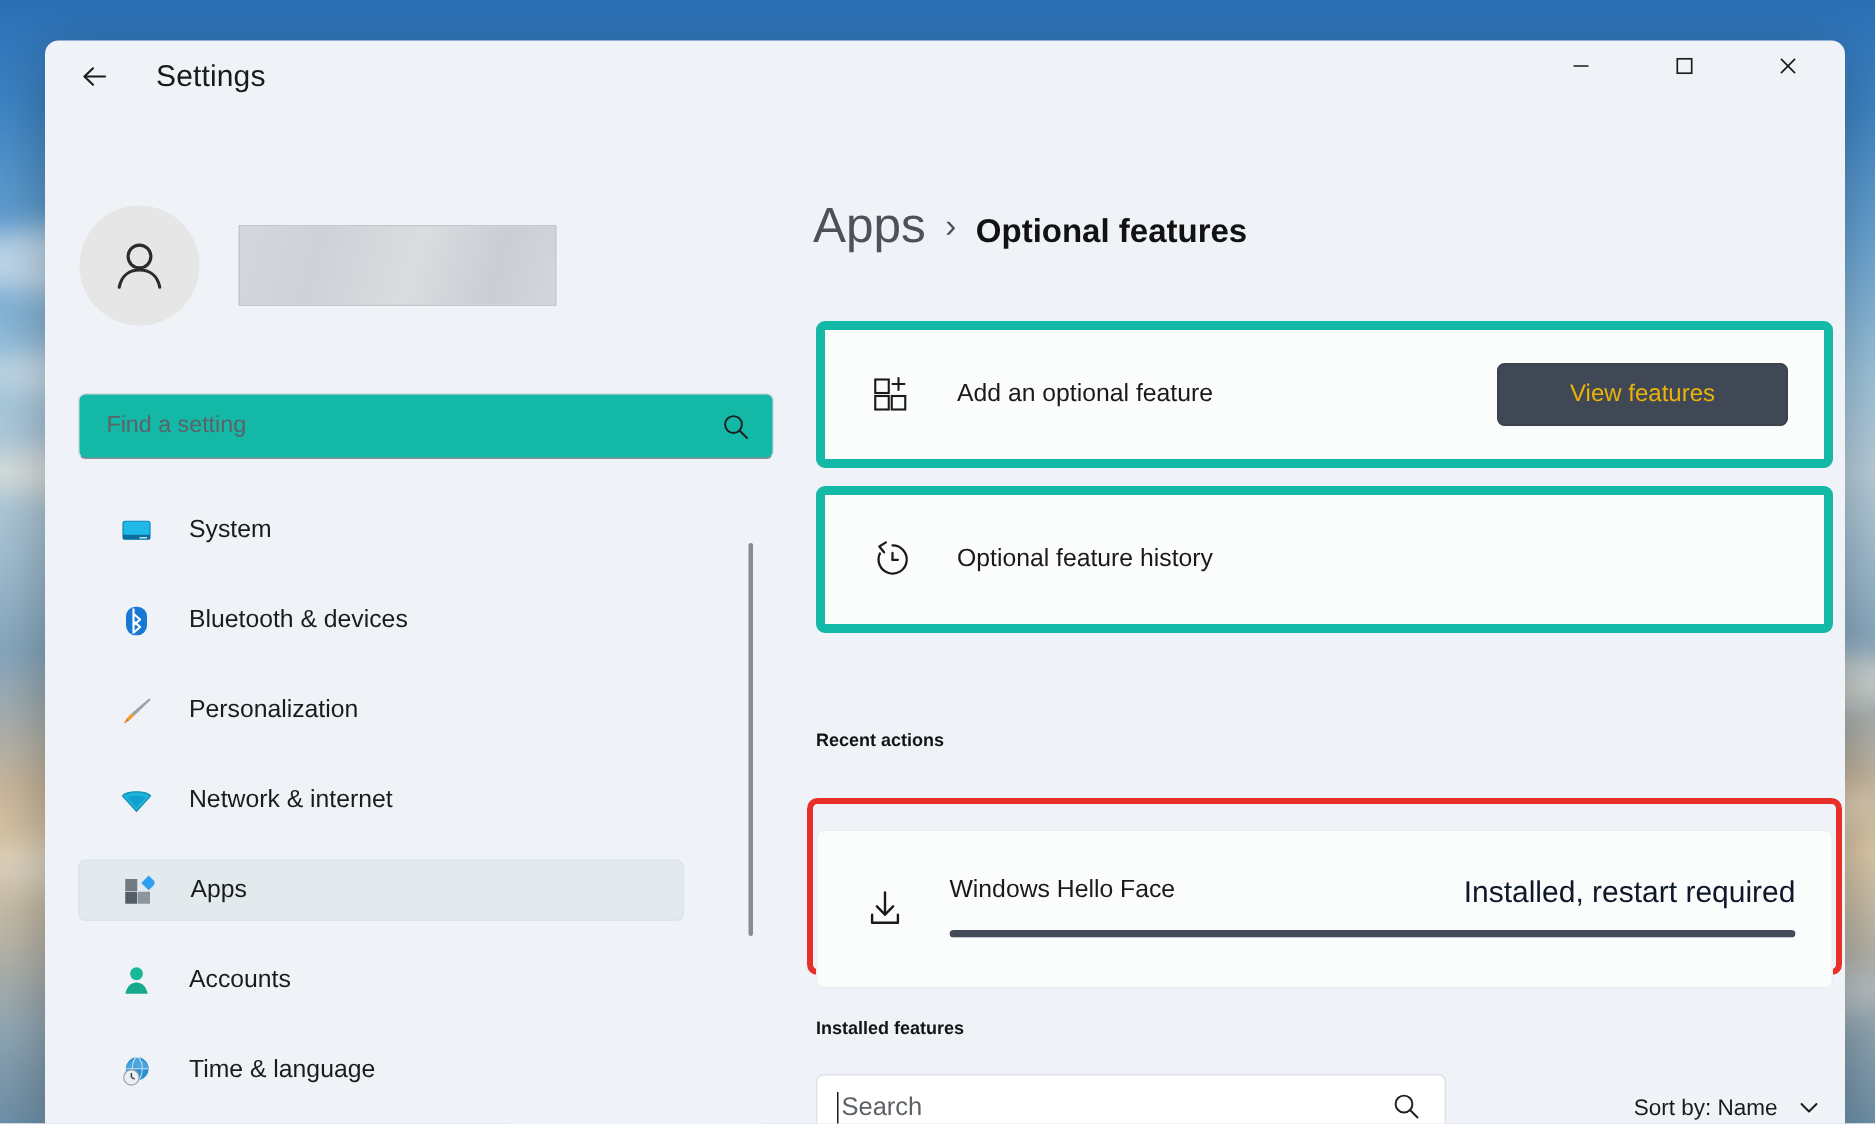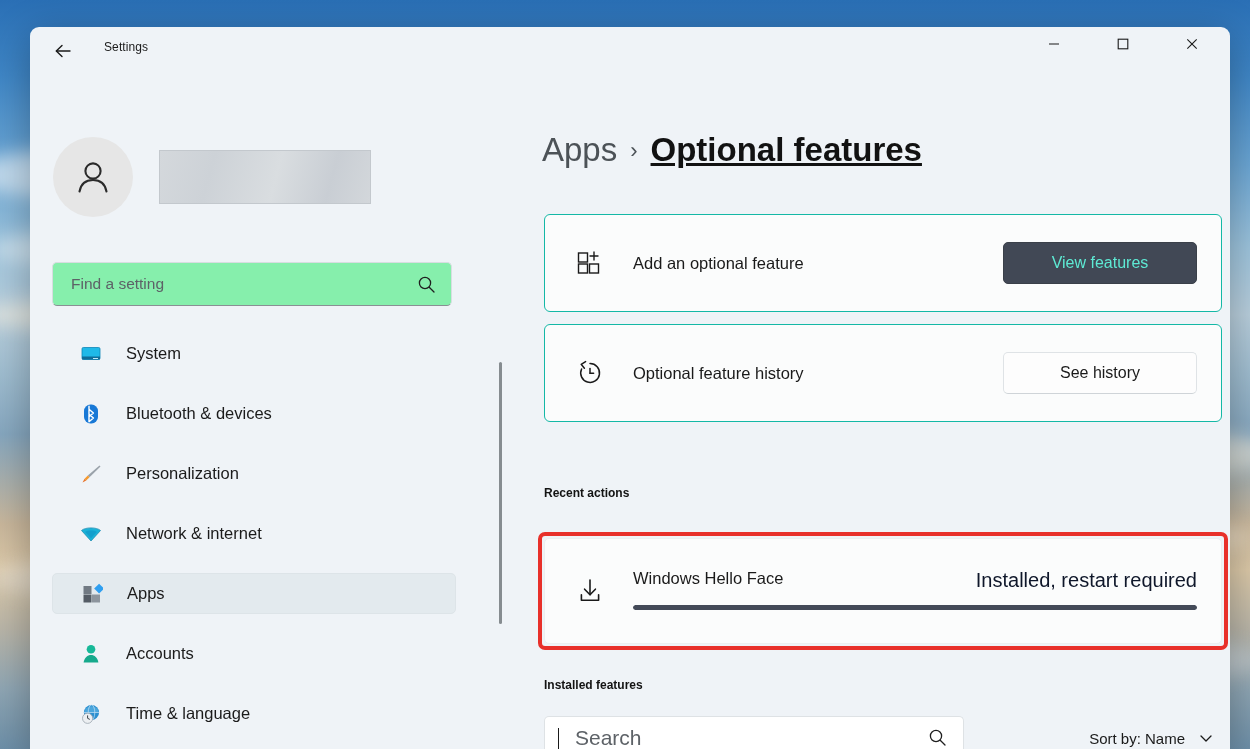--- a/index.html
+++ b/index.html
@@ -81,21 +81,21 @@
     border-radius: 5px;
     cursor: pointer;
     display: flex;
     align-items: center;
     justify-content: center;
     padding: 0;
   }
   #app-title {
     position: absolute;
     left: 74px; top: 13px;
-    font-size: 12px;
+    font-size: 20px;
     color: #1a1a1a;
     letter-spacing: 0.1px;
   }
   .wcbtn {
     position: absolute;
     top: 0;
     width: 46px; height: 34px;
     border: none;
     background: transparent;
     cursor: pointer;
@@ -132,23 +132,23 @@
   #profile-name-redacted {
     margin-left: 26px;
     width: 210px;
     height: 52px;
     background: linear-gradient(105deg, #d4d8dc 0%, #cdd2d7 25%, #d9dde0 55%, #c9ced4 80%, #d3d7db 100%);
     border: 1px solid #c3c8cd;
   }
   #search-setting-box {
     position: absolute;
     left: 22px; top: 187px;
-    width: 400px;
+    width: 464px;
     height: 44px;
-    background: #86efac;
+    background: #14b8a6;
     border: 1px solid #d8dde1;
     border-bottom: 1px solid #8a8f94;
     border-radius: 5px;
     box-sizing: border-box;
     display: flex;
     align-items: center;
   }
   #search-setting-input {
     border: none;
     outline: none;
@@ -242,32 +242,31 @@
     cursor: pointer;
   }
   #crumb-sep {
     font-size: 22px;
     color: #4c5257;
     margin: 0 13px;
     position: relative;
     top: -3px;
   }
   #crumb-current {
-    font-size: 33px;
+    font-size: 22px;
     font-weight: bold;
     color: #121212;
-    text-decoration: underline;
   }
 
   .card {
     position: absolute;
     left: 62px;
     width: 678px;
     background: #fbfcfc;
-    border: 1px solid #14b8a6;
+    border: 6px solid #14b8a6;
     border-radius: 6px;
     box-sizing: border-box;
   }
   #card-add-feature { top: 139px; height: 98px; }
   #card-history    { top: 249px; height: 98px; }
 
   .card-icon {
     position: absolute;
     left: 30px; top: 50%;
     transform: translateY(-50%);
@@ -289,21 +288,21 @@
     height: 42px;
     min-width: 194px;
     border-radius: 5px;
     font-family: "Liberation Sans", sans-serif;
     font-size: 16px;
     cursor: pointer;
     box-sizing: border-box;
   }
   .btn-accent {
     background: #414855;
-    color: #5eead4;
+    color: #eab308;
     border: 1px solid #3a4049;
   }
   .btn-standard {
     background: #fdfdfd;
     color: #1a1a1a;
     border: 1px solid #dfe3e6;
     border-bottom-color: #cfd4d8;
   }
 
   .section-heading {
@@ -322,21 +321,21 @@
     top: 457px;
     width: 690px;
     height: 118px;
     border: 4px solid #e8302a;
     border-radius: 7px;
     box-sizing: border-box;
   }
   #card-hello-face {
     position: absolute;
     left: 62px;
-    top: 463px;
+    top: 478px;
     width: 678px;
     height: 106px;
     background: #fbfcfc;
     border: 1px solid #eceff0;
     border-radius: 5px;
     box-sizing: border-box;
   }
   #hello-face-name {
     position: absolute;
     left: 88px; top: 30px;
@@ -377,23 +376,23 @@
     border-radius: 5px;
     box-sizing: border-box;
     display: flex;
     align-items: center;
   }
   #installed-search-input {
     border: none;
     outline: none;
     background: transparent;
     font-family: "Liberation Sans", sans-serif;
-    font-size: 21px;
+    font-size: 17px;
     color: #1a1a1a;
-    margin-left: 28px;
+    margin-left: 14px;
     width: 350px;
   }
   #installed-search-input::placeholder { color: #5d6267; opacity: 1; }
   #installed-search-caret {
     position: absolute;
     left: 13px; top: 11px;
     width: 1px; height: 22px;
     background: #1a1a1a;
   }
   #installed-search-icon {
@@ -607,21 +606,20 @@
       <div class="card" id="card-history">
         <span class="card-icon">
           <svg width="28" height="28" viewBox="0 0 28 28">
             <path d="M14 4.6 A9.4 9.4 0 1 1 5.6 10" fill="none" stroke="#1a1a1a" stroke-width="1.5" stroke-linecap="round"></path>
             <path d="M9.6 2.6 L5.2 5.3 L8.4 9.2" fill="none" stroke="#1a1a1a" stroke-width="1.5" stroke-linecap="round" stroke-linejoin="round"></path>
             <line x1="14" y1="9.6" x2="14" y2="14.2" stroke="#1a1a1a" stroke-width="1.5" stroke-linecap="round"></line>
             <line x1="14" y1="14.2" x2="17.6" y2="14.2" stroke="#1a1a1a" stroke-width="1.5" stroke-linecap="round"></line>
           </svg>
         </span>
         <span class="card-label">Optional feature history</span>
-        <button class="card-button btn-standard">See history</button>
       </div>
 
       <div class="section-heading" id="heading-recent">Recent actions</div>
 
       <div id="highlight-frame"></div>
 
       <div id="card-hello-face">
         <span class="card-icon">
           <svg width="30" height="30" viewBox="0 0 30 30">
             <line x1="15" y1="4" x2="15" y2="18.5" stroke="#1a1a1a" stroke-width="1.6" stroke-linecap="round"></line>

